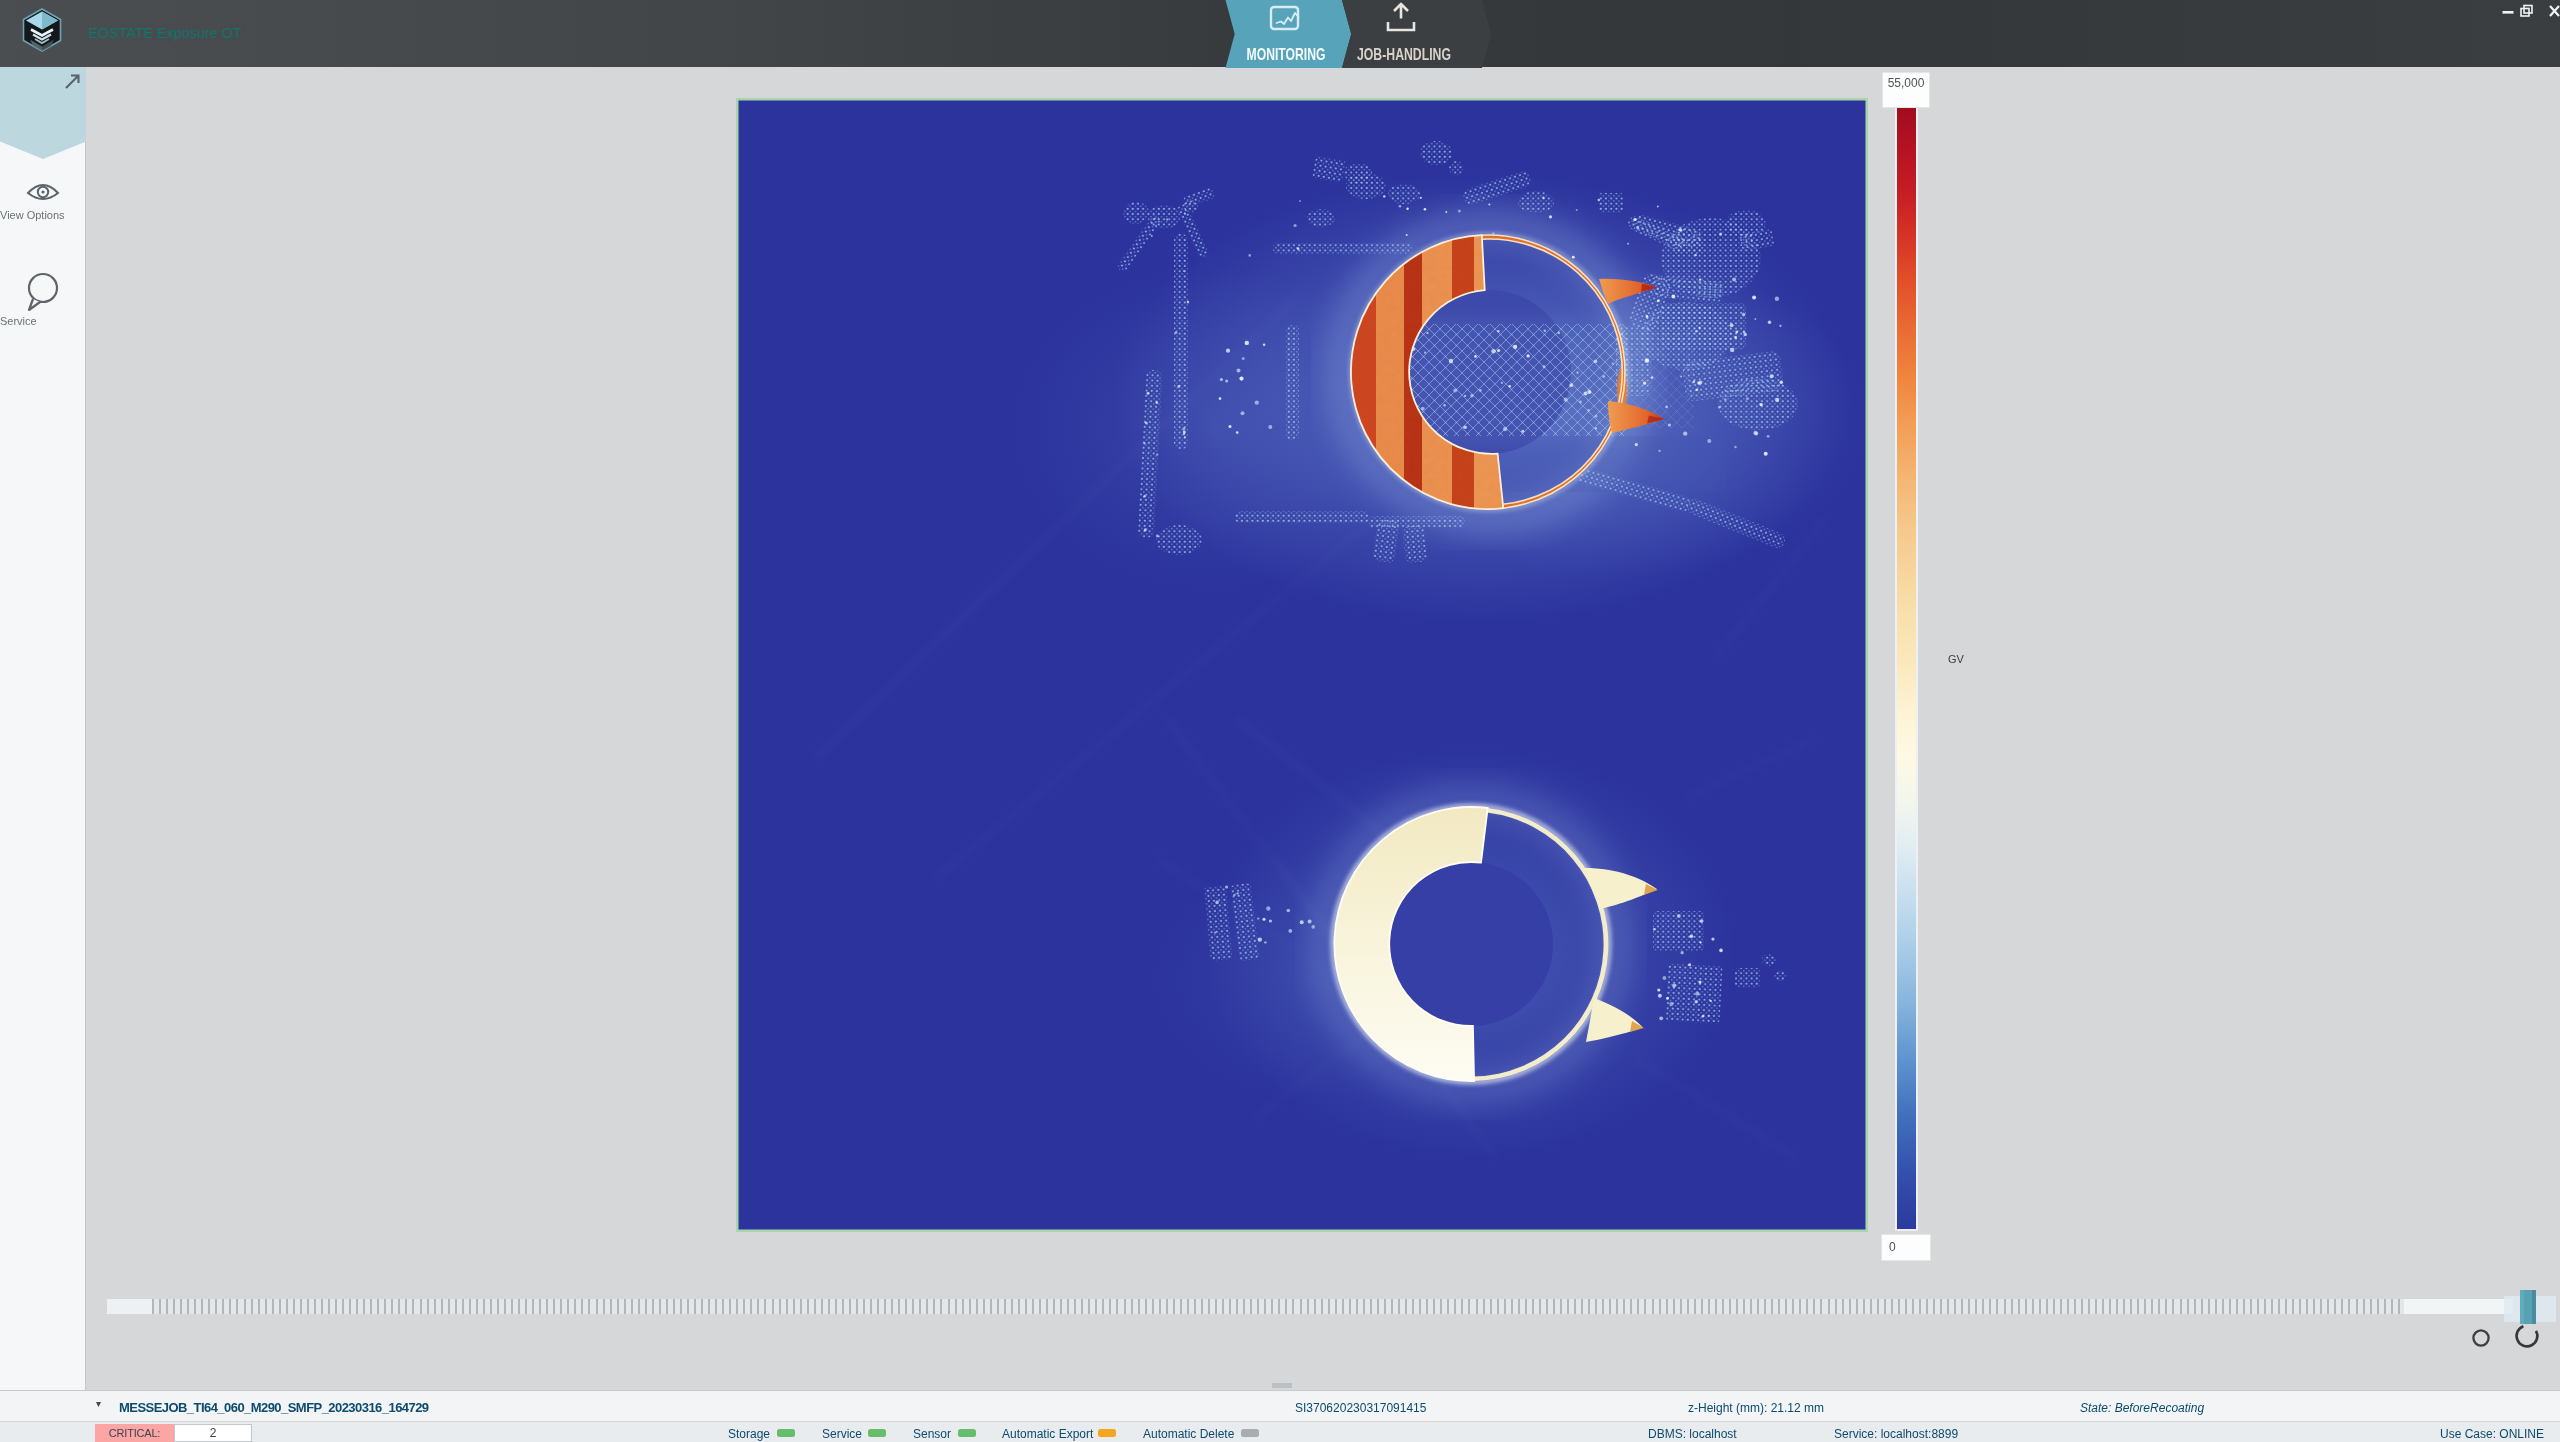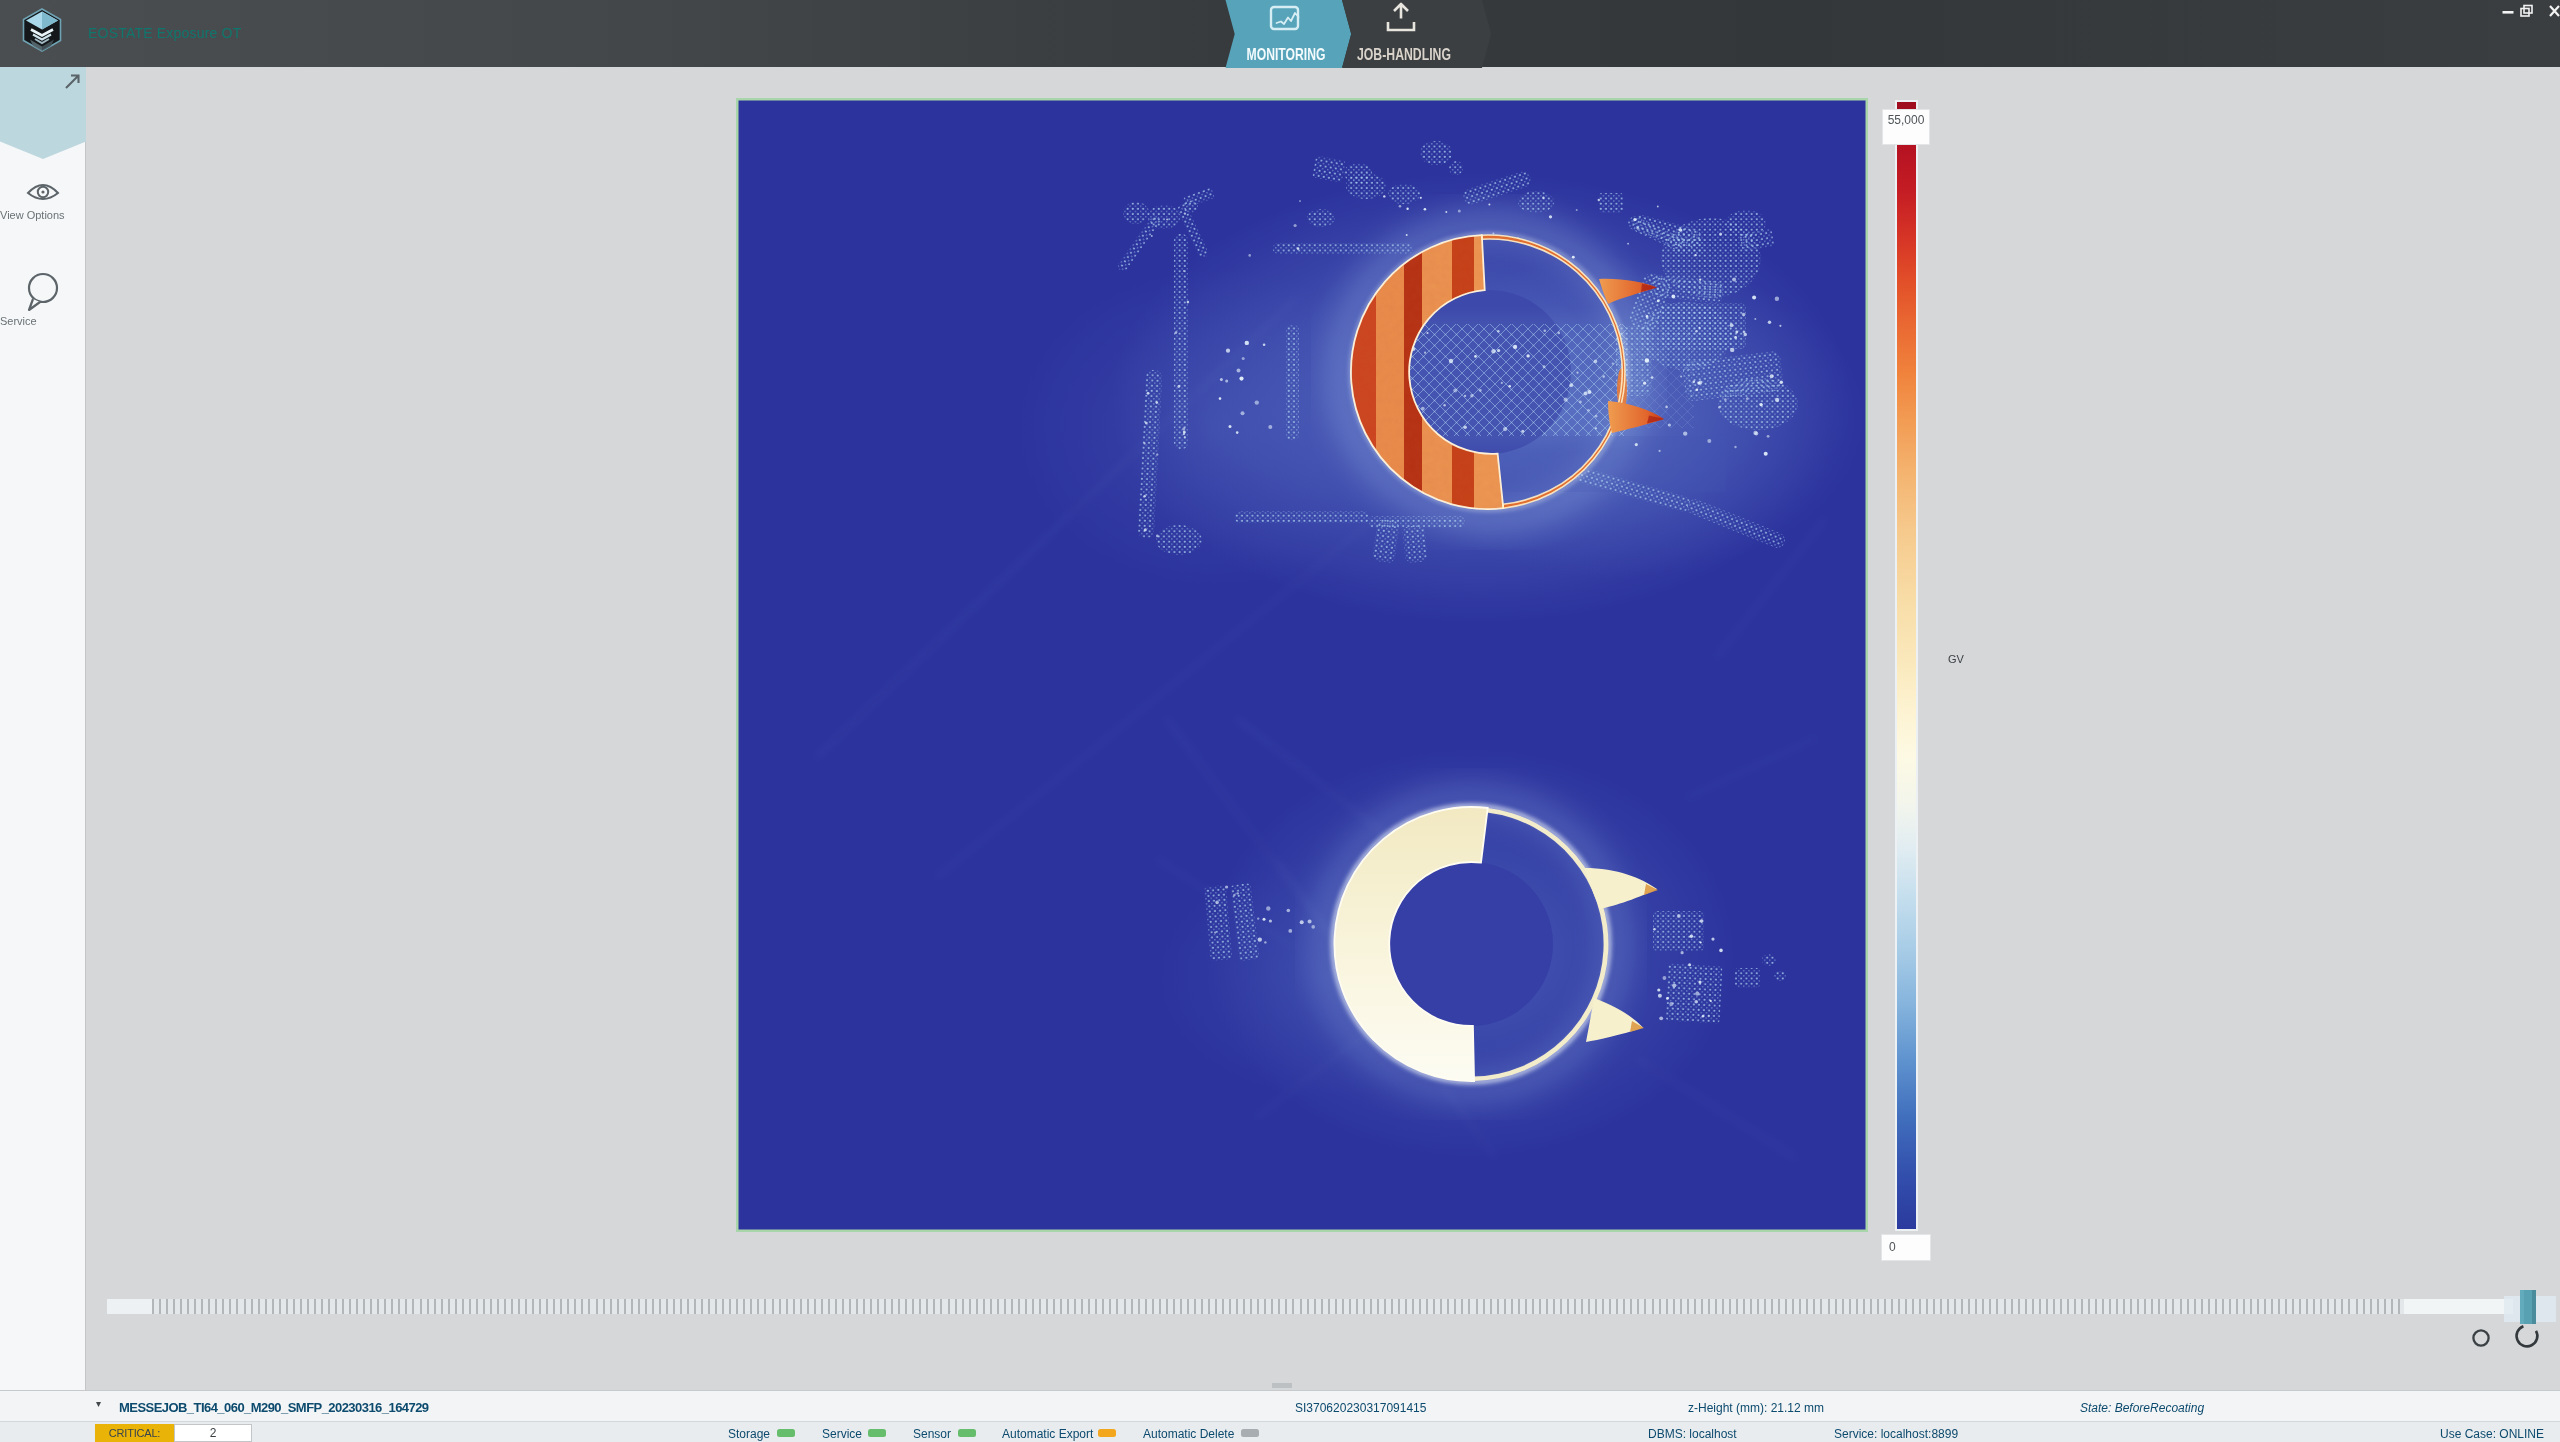--- a/index.html
+++ b/index.html
@@ -9,36 +9,36 @@
   background:linear-gradient(90deg,#4a4e50 0%,#434749 25%,#373b3d 48%,#333739 70%,#3a3e40 100%); }
 #title { left:88px; top:25px; color:#0f766e; font-size:14px; letter-spacing:0.2px; }
 #sidebar { left:0; top:67px; width:86px; height:1323px; background:#f5f7f8; border-right:1px solid #c2c6c8; }
 #sidetab { left:0; top:67px; width:86px; height:92px; background:#bdd7de;
   clip-path:polygon(0 0, 100% 0, 100% 81%, 50% 100%, 0 81%); }
 .sidelabel { width:86px; text-align:left; color:#6a7175; font-size:11px; }
 #heatwrap { left:736px; top:98px; }
 #cbar { left:1895px; top:100px; width:23px; height:1131px; border:2px solid #eef1f3;
   background:linear-gradient(180deg, #9d0d1e 0%, #b51222 4%, #c51d24 8%, #d63426 12%, #e25029 16%, #ea6a33 20%, #f0823c 24%, #f29a52 28%, #f4b470 33%, #f6c98c 38%, #f8dca6 44%, #fae9bd 50%, #fdf3d2 54%, #fdf9e3 58%, #f4f6ec 62%, #e2edf2 66%, #c8e0ee 70%, #a9cde7 75%, #86b4dd 80%, #5f93cf 85%, #416fbd 90%, #3350ad 95%, #2b3a9e 100%); }
 #lab55 { left:1882px; top:72px; width:48px; height:36px; background:#fdfdfd; border:1px solid #e3e5e7;
-  font-size:12px; color:#4e5458; line-height:21px; text-align:center;margin-top:37px; }
+  font-size:12px; color:#4e5458; line-height:21px; text-align:center; }
 #lab0 { left:1881px; top:1234px; width:50px; height:27px; background:#fdfdfd; border:1px solid #e3e5e7;
   font-size:12px; color:#4e5458; line-height:25px; padding-left:7px; }
 #gv { left:1918px; top:653px; font-size:11px; color:#3c4144;margin-left:30px; }
 #strip { left:107px; top:1299px; width:2406px; height:15px; background:#eef1f3; }
 #ticks { left:45px; top:0; width:2252px; height:15px;
   background:repeating-linear-gradient(90deg,#b2b6b9 0px,#b2b6b9 2px,#e4e7e9 2px,#e4e7e9 7.04px); position:absolute; }
 #stripwhite { left:2297px; top:0; width:109px; height:15px; background:#f2f5f6; position:absolute; }
 #palehandle { left:2504px; top:1296px; width:52px; height:26px; background:#dfeaf0; opacity:0.85; }
 #handle { left:2520px; top:1290px; width:16px; height:34px; background:#58a1b2;
   box-shadow:inset -4px 0 0 #4a8c9c, inset 4px 0 0 #62abbc; }
 #row1 { left:0; top:1390px; width:2560px; height:31px; background:#f2f4f5; border-top:1px solid #c6cacc; }
 #row2 { left:0; top:1421px; width:2560px; height:21px; background:#e9ecee; border-top:1px solid #d4d7d9; }
 .t12 { font-size:12px; color:#0c4a6e; position:absolute; white-space:nowrap; }
 .pill { position:absolute; width:18px; height:8px; border-radius:2.5px; top:1429px; }
-#critchip { left:95px; top:1424px; width:79px; height:18px; background:#eab308; color:#39454d;
+#critchip { left:95px; top:1424px; width:79px; height:18px; background:#fca5a5; color:#39454d;
   font-size:11px; letter-spacing:-0.2px; text-align:center; line-height:18px; }
 #critbox { left:174px; top:1424px; width:78px; height:18px; background:#ffffff; border:1px solid #c2c6c8;
   font-size:12px; color:#3a3f42; text-align:center; line-height:16px; }
 </style></head>
 <body>
 <div id="topbar" class="abs"></div>
 <div class="abs" style="left:21px; top:8px;"><svg id="logo" width="42" height="44" viewBox="0 0 42 44">
 <polygon points="21,1 39.5,11.5 39.5,32.5 21,43 2.5,32.5 2.5,11.5" fill="#14181a" stroke="#6fa3b4" stroke-width="1.6"></polygon>
 <polygon points="21,3.5 37,12.5 21,21.5 5,12.5" fill="#a9d9ea"></polygon>
 <polygon points="21,3.5 37,12.5 21,21.5" fill="#7fb9cd"></polygon>

